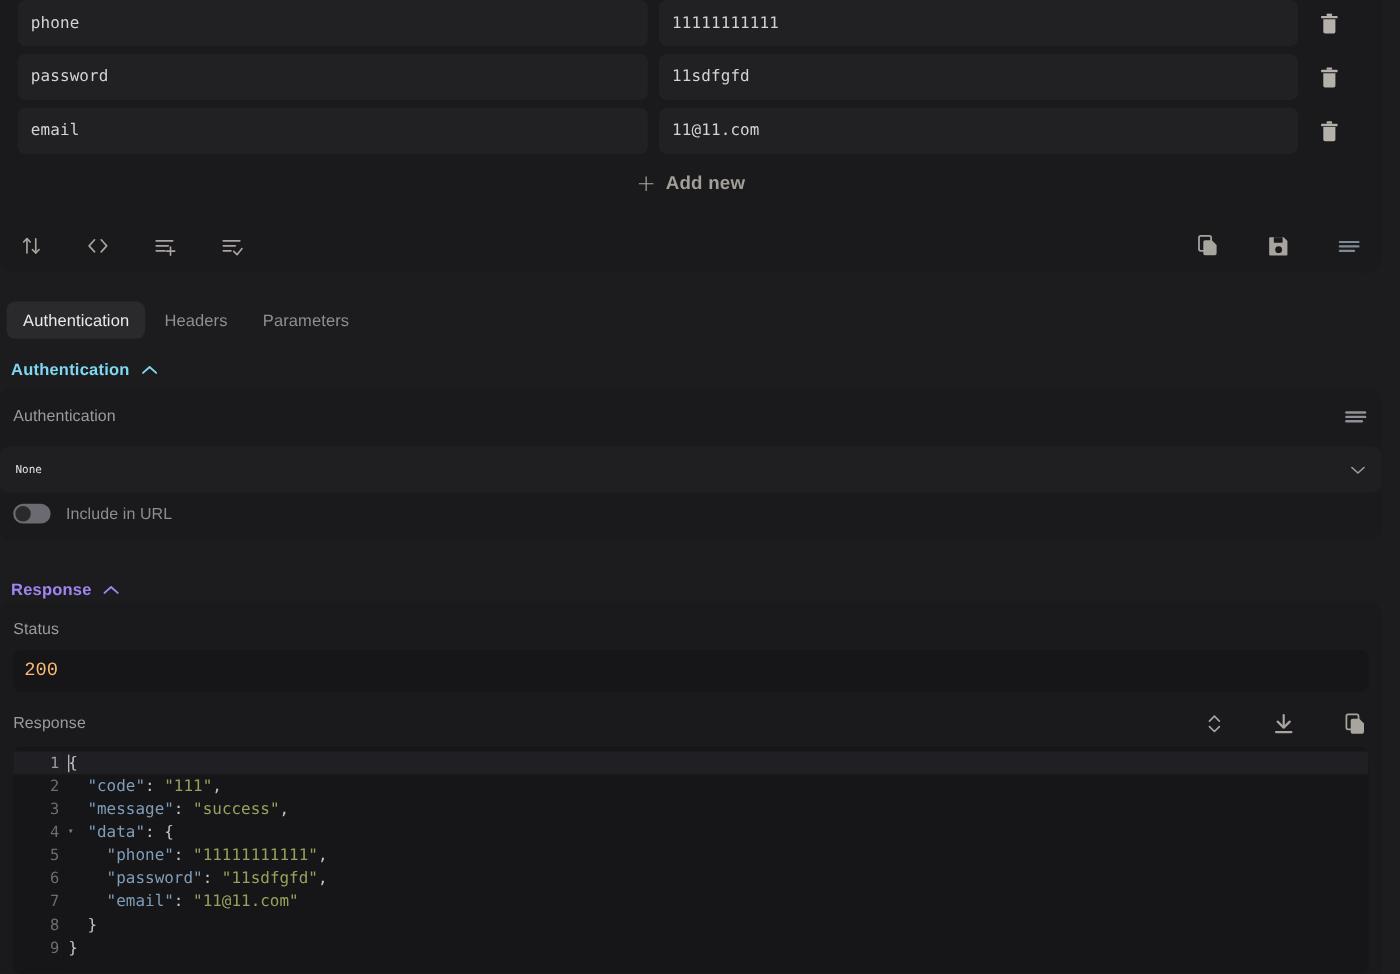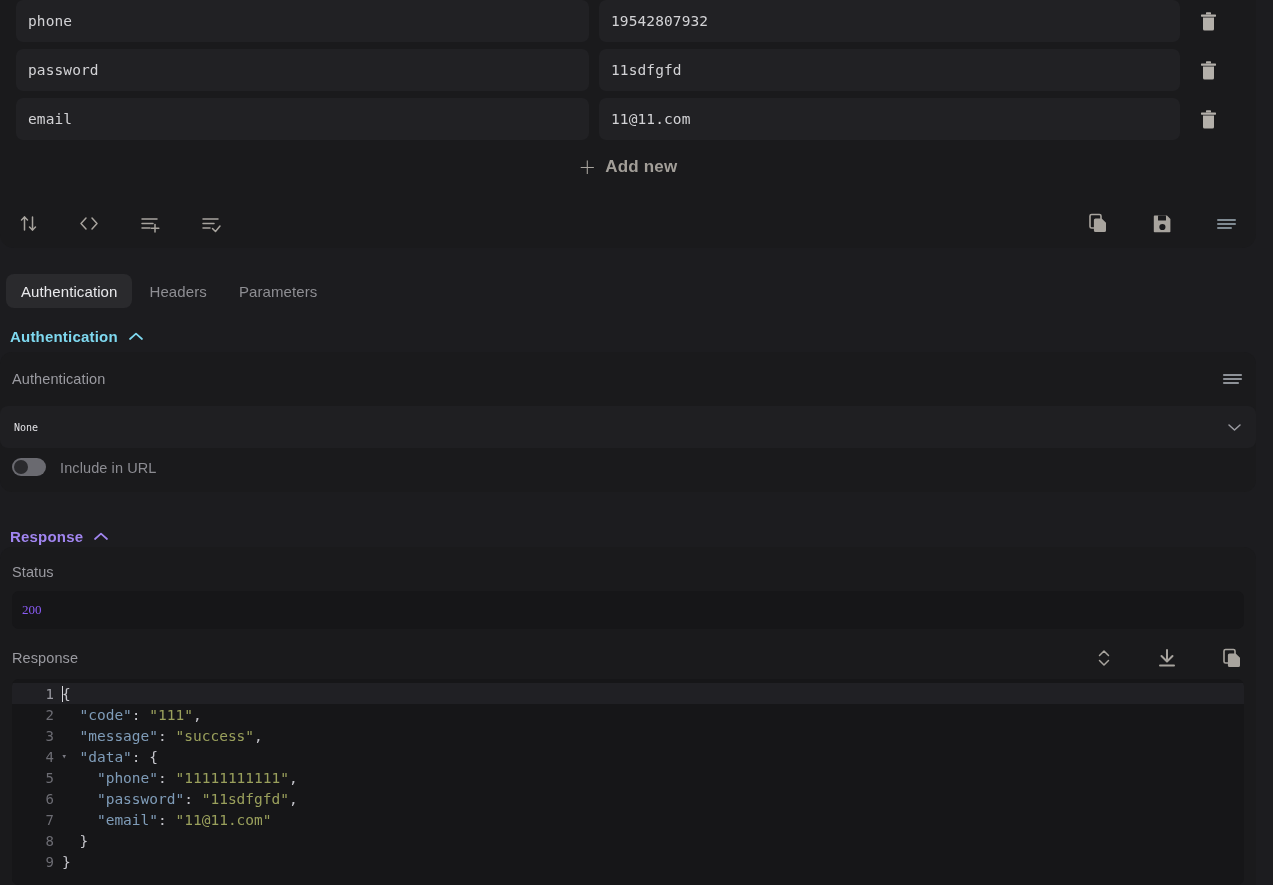--- a/index.html
+++ b/index.html
@@ -226,23 +226,23 @@
     left: 12px; top: 44px;
     width: 1232px;
     height: 38px;
     background: #161618;
     border-radius: 7px;
     display: flex;
     align-items: center;
     padding: 0 10px;
   }
   .status-value {
-    font-family: Liberation Serif, serif;
-    font-size: 13px;
-    color: #8b5cf6;
+    font-family: Liberation Mono, monospace;
+    font-size: 17px;
+    color: #fdba74;
   }
   .resp-label-row {
     position: absolute;
     left: 12px; top: 100px;
     width: 1232px;
     display: flex;
     align-items: center;
   }
   .resp-actions { margin-left: auto; display: flex; align-items: center; gap: 44px; }
 
@@ -314,21 +314,21 @@
 
 <div class="top-panel">
 
   <div class="kv-rows">
 
     <div class="kv-row">
       <div class="kv-key">
           <span>phone</span>
         </div>
       <div class="kv-val">
-          <span>19542807932</span>
+          <span>11111111111</span>
         </div>
       <div class="kv-del">
         <svg width="17" height="19" viewBox="0 0 17 19">
           <rect x="1" y="2.5" width="15" height="2.2" rx="0.6" fill="#b4b0aa"></rect>
           <rect x="6" y="0.3" width="5" height="2.2" rx="0.6" fill="#b4b0aa"></rect>
           <path d="M3 5.5 h11 v11.4 a1.6 1.6 0 0 1 -1.6 1.6 H4.6 A1.6 1.6 0 0 1 3 16.9 Z" fill="#b4b0aa"></path>
         </svg>
       </div>
     </div>
 

